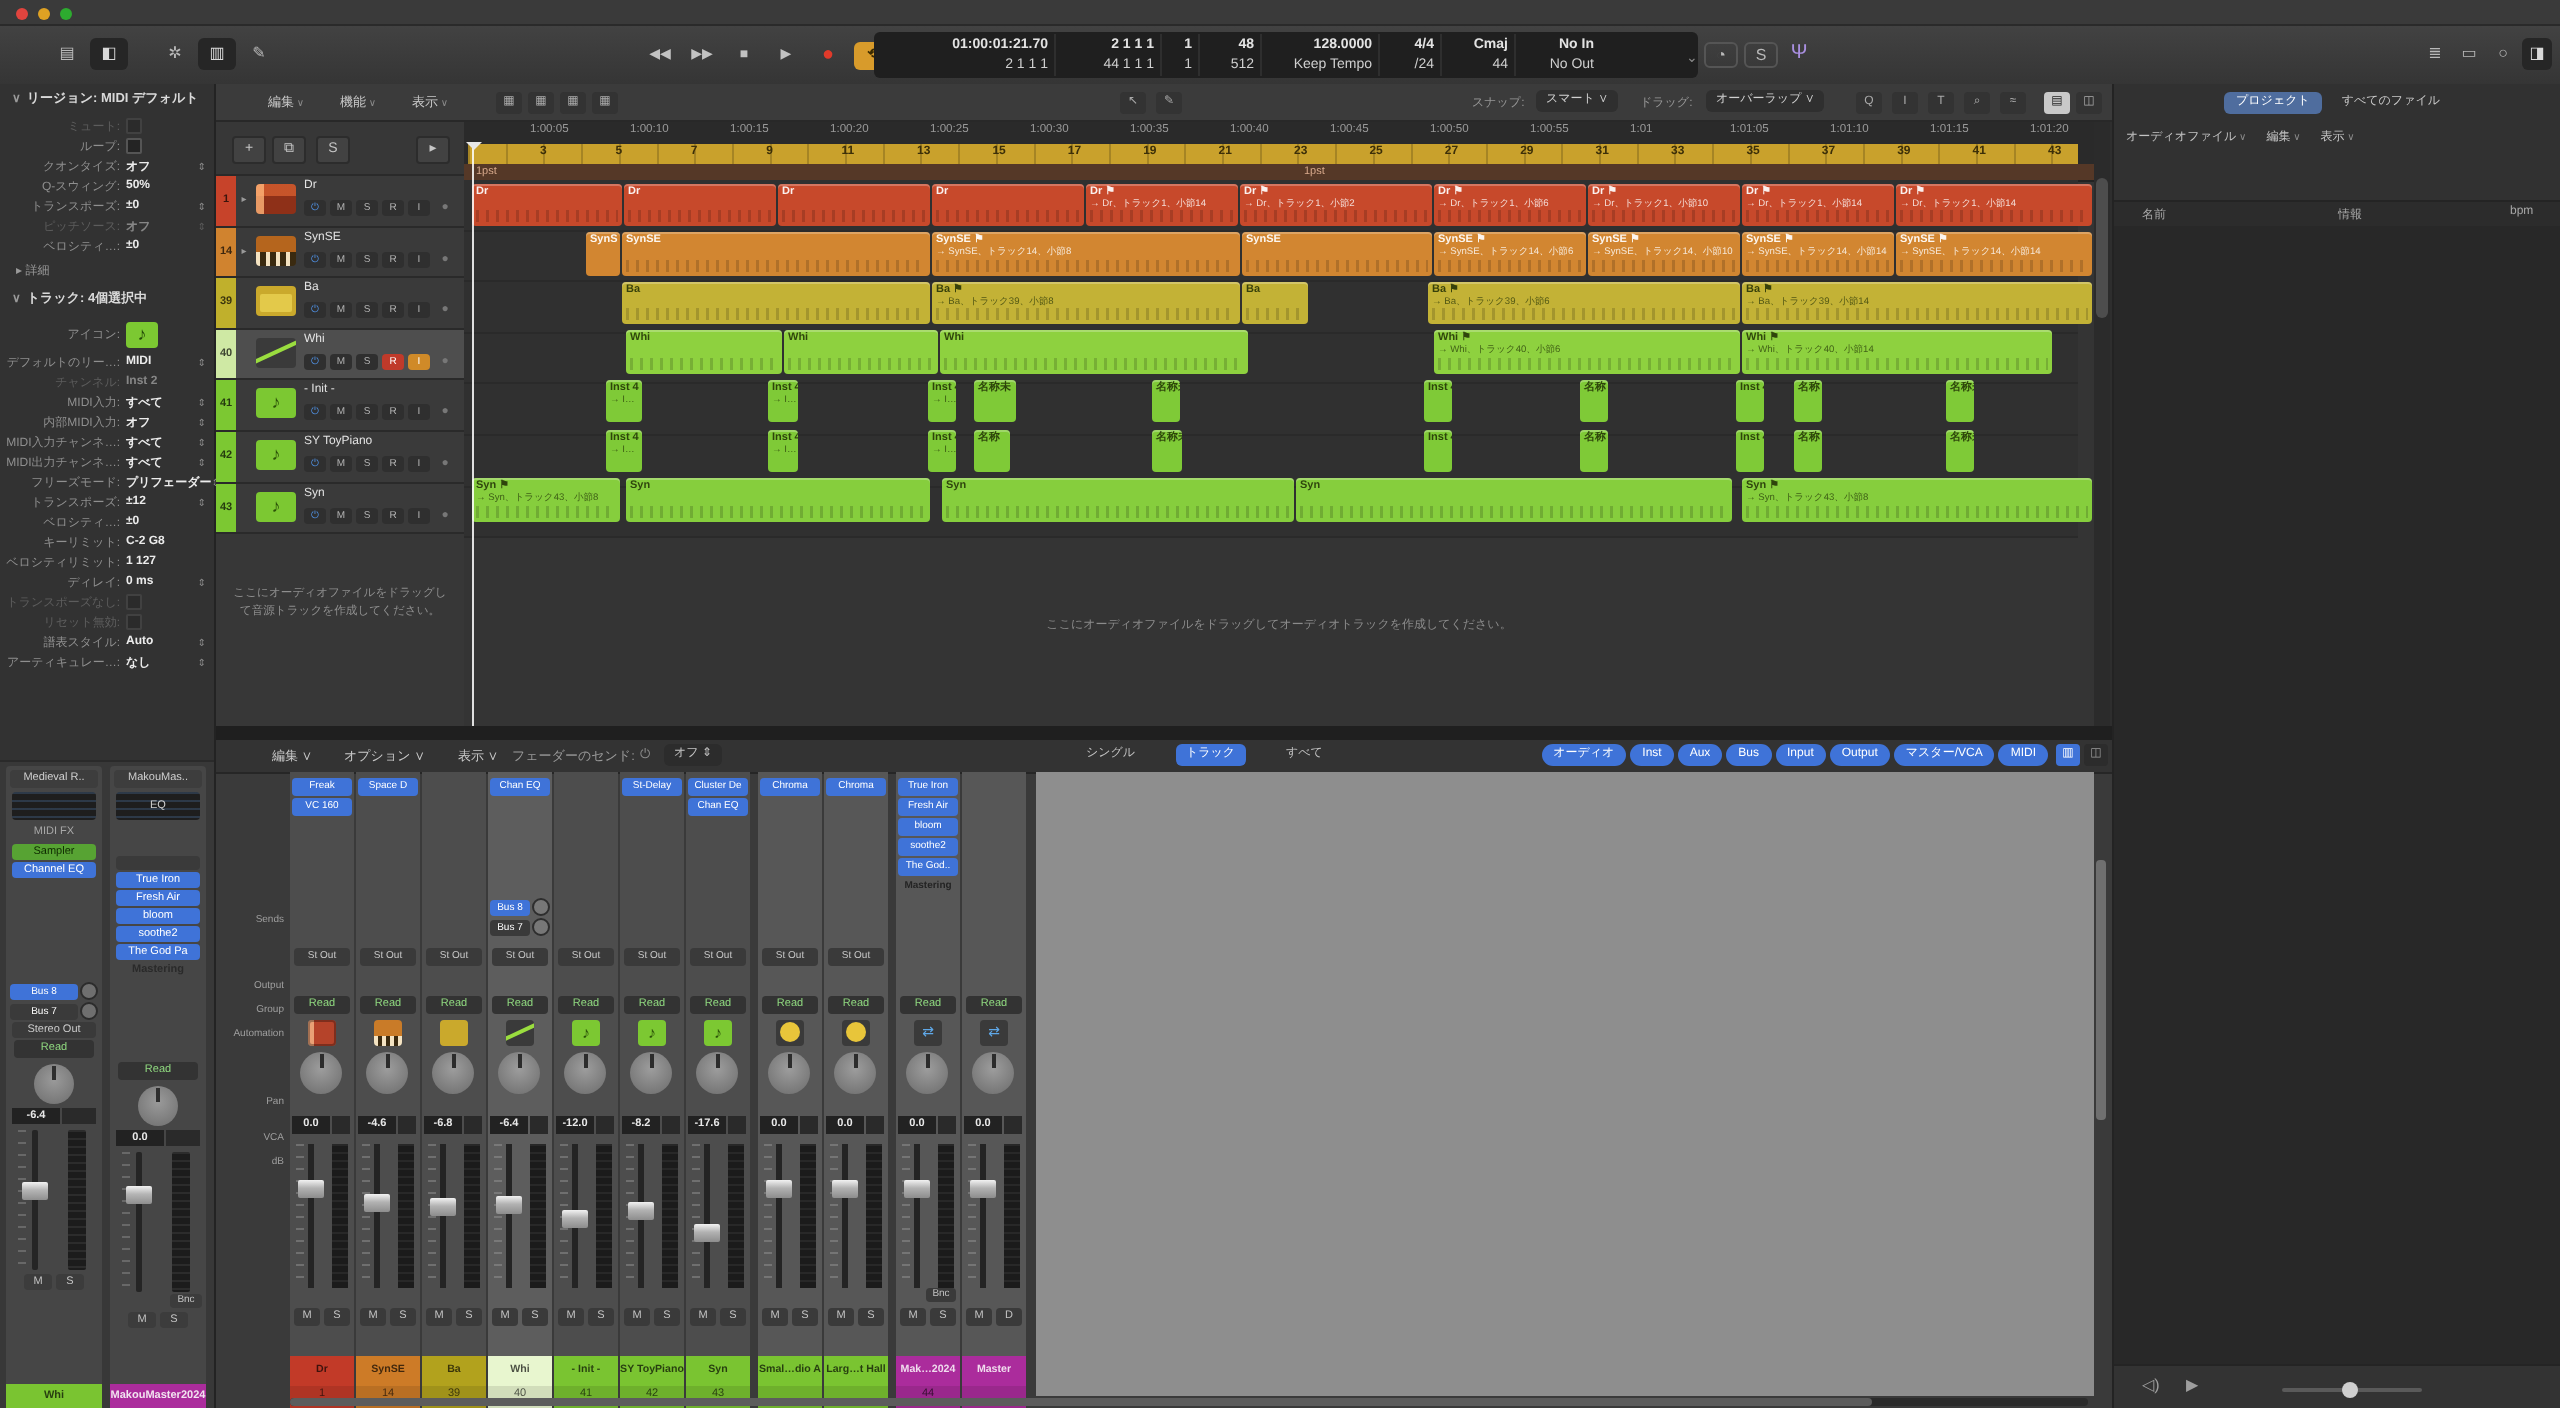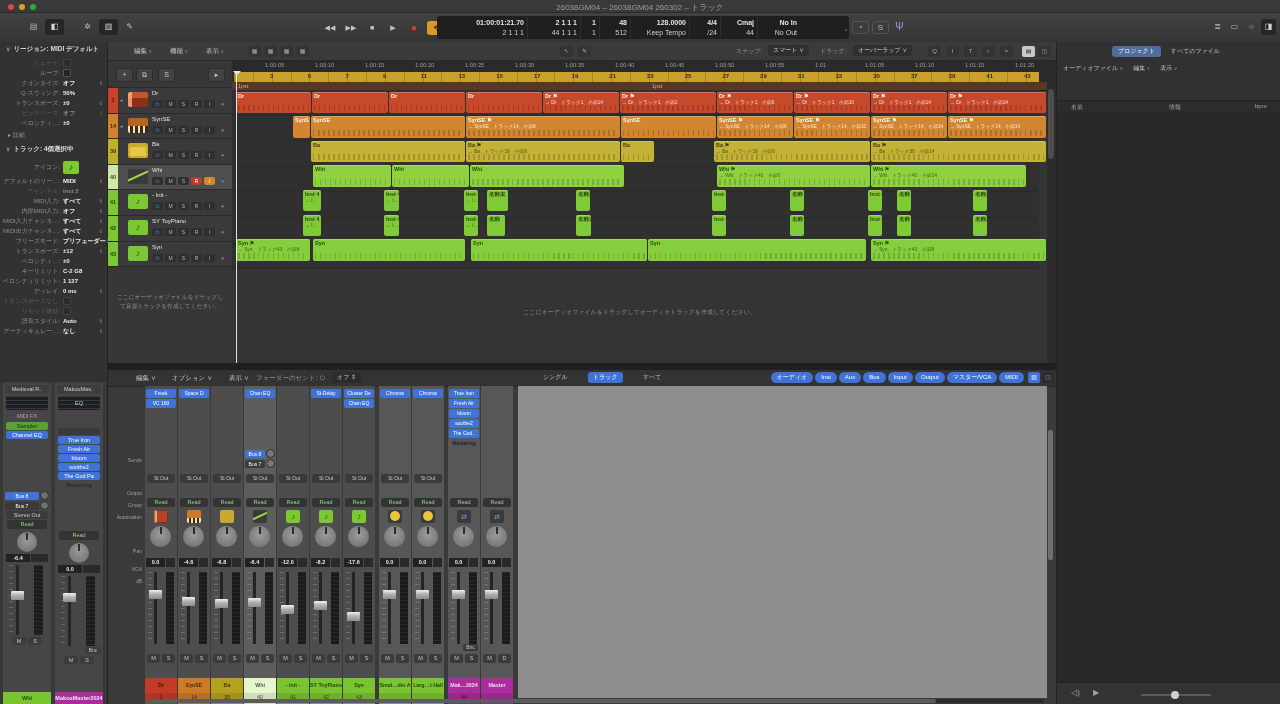--- a/index.html
+++ b/index.html
@@ -186,21 +186,20 @@
   #br-slider .kn{position:absolute;left:30px;top:-3px;width:8px;height:8px;border-radius:50%;background:#cfcfcf;}
 </style>
 </head>
 <body>
 
 <div id="app">
   <div id="titlebar">
     <div class="light" style="left:8px;background:#e0443e;"></div>
     <div class="light" style="left:19px;background:#dea123;"></div>
     <div class="light" style="left:30px;background:#2dab2f;"></div>
-    <div id="win-title">26038GM04 – 26038GM04 260302 – トラック</div>
   </div>
 
   <div id="topbar">
     <div id="tb-left"></div>
     <div id="transport">
         <div class="trbtn">◀◀</div>
         <div class="trbtn">▶▶</div>
         <div class="trbtn">■</div>
         <div class="trbtn">▶</div>
         <div class="trbtn rec">●</div>

